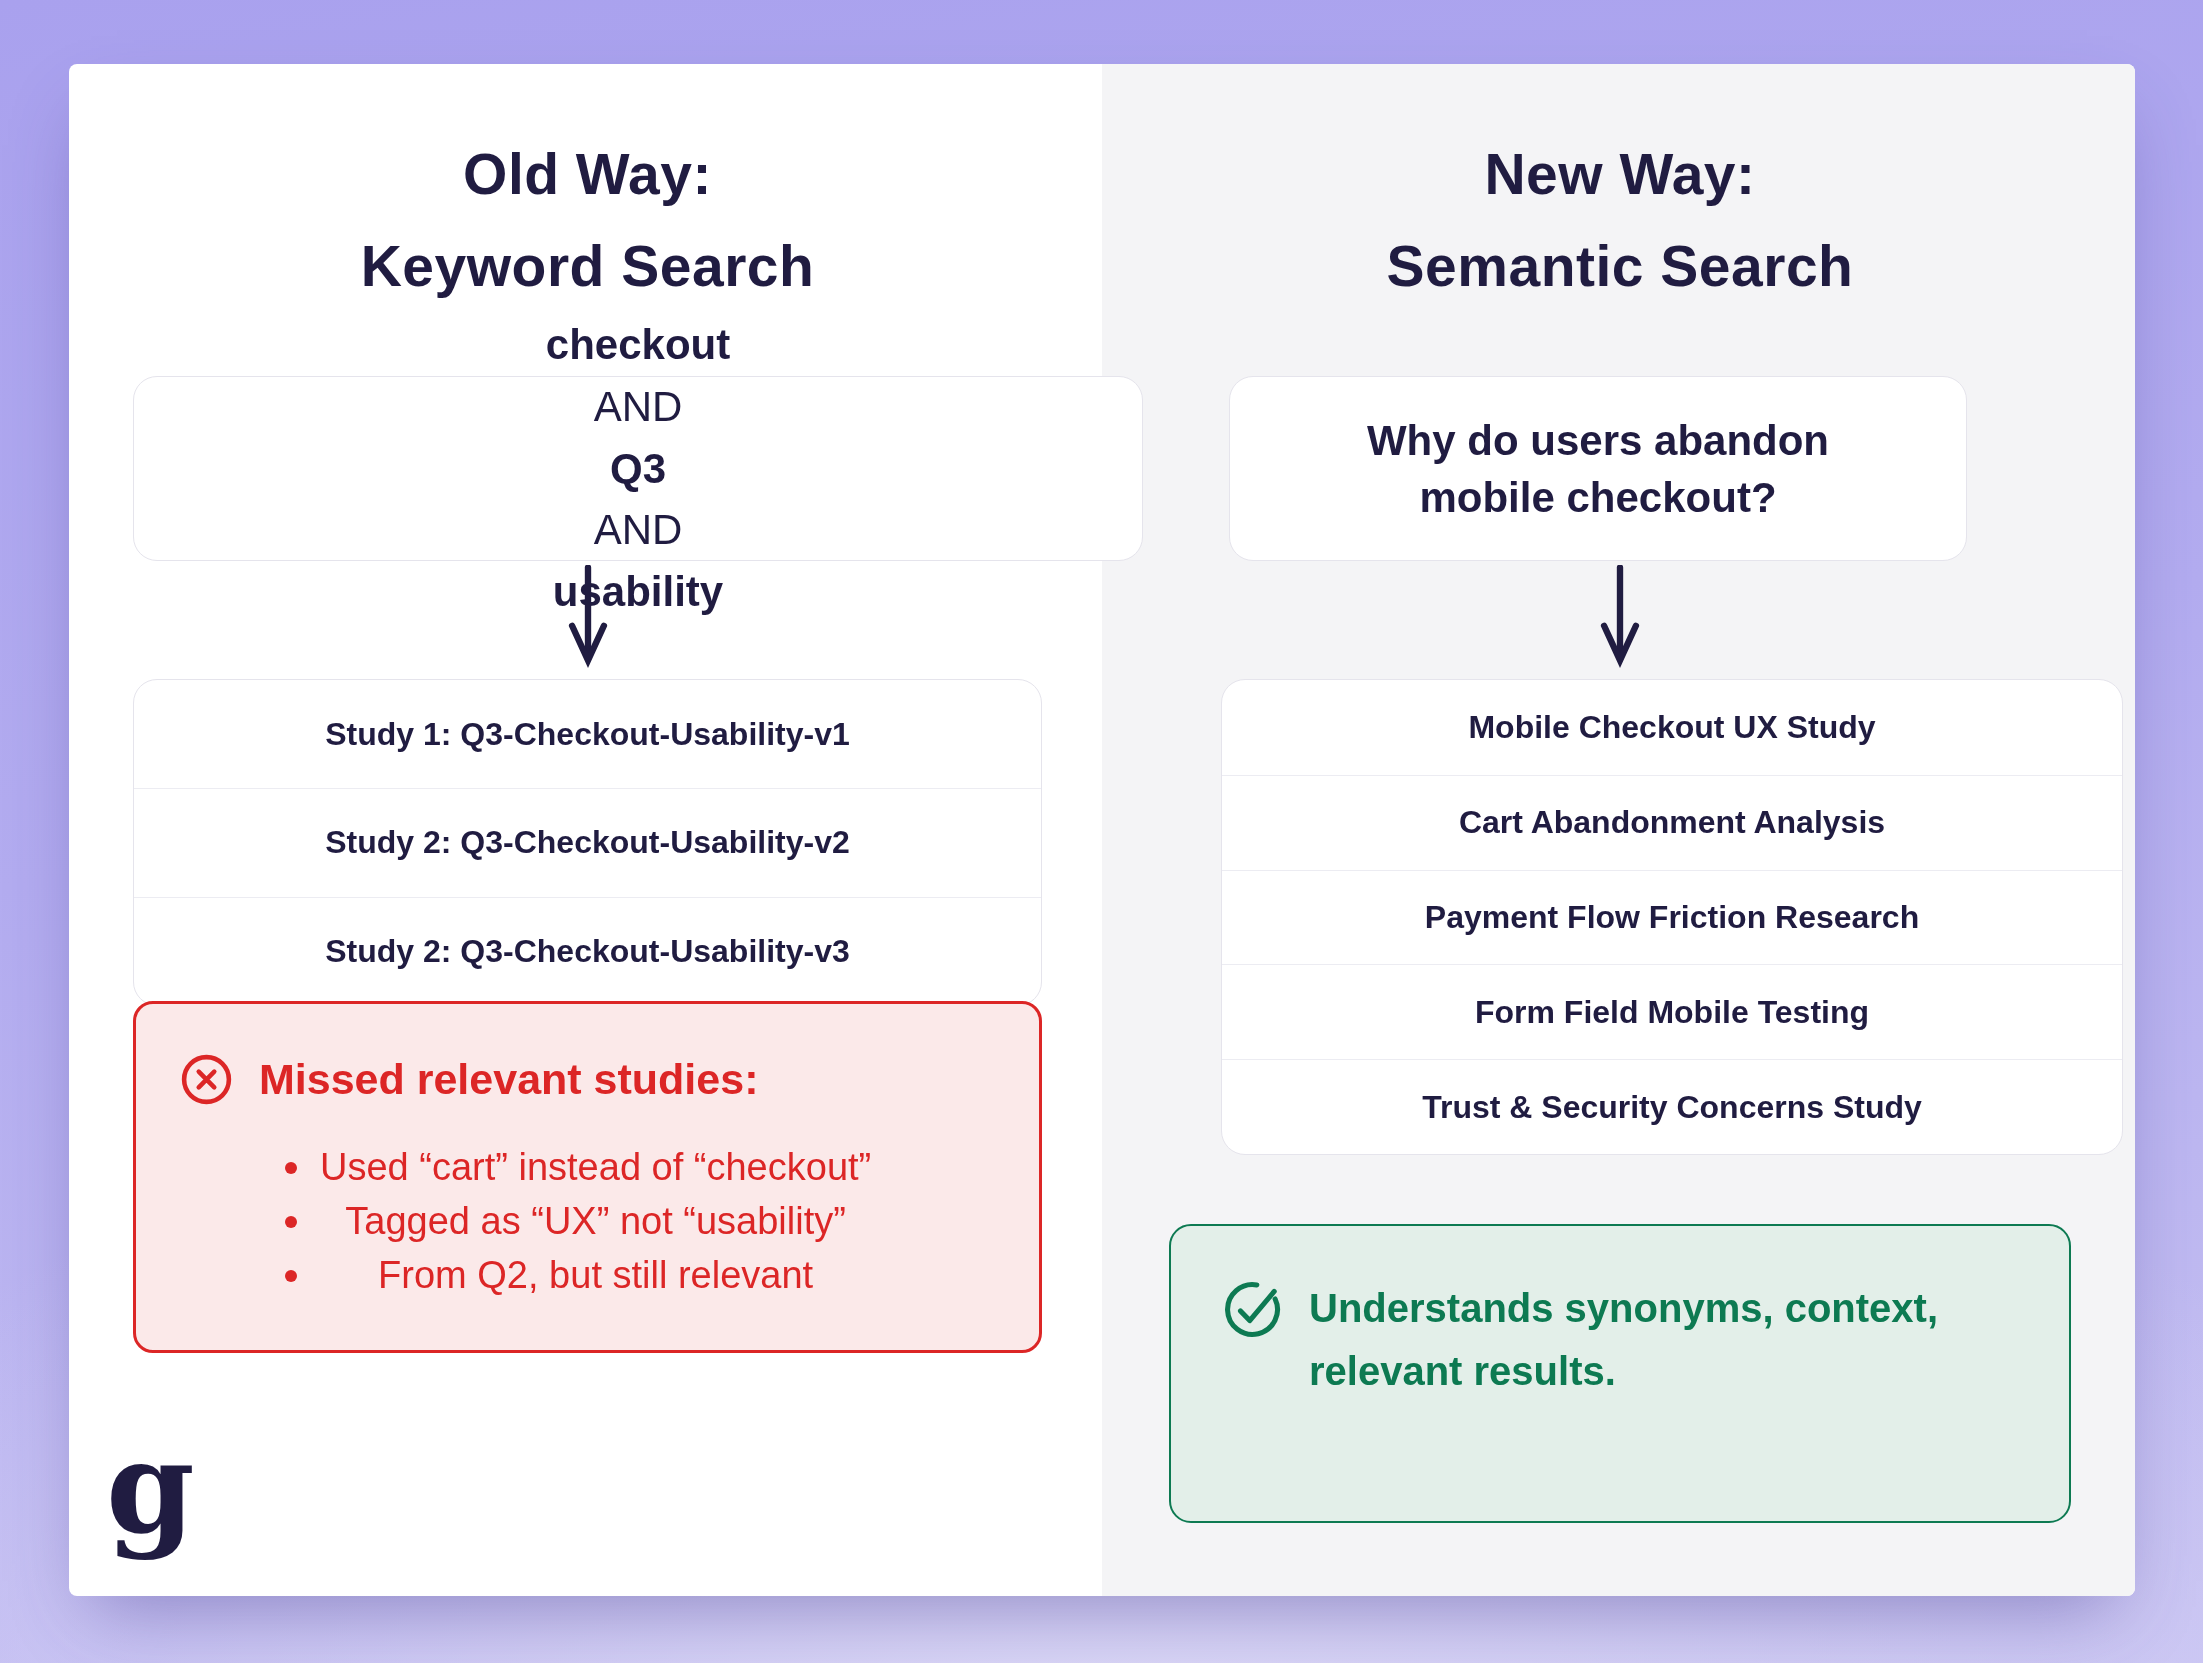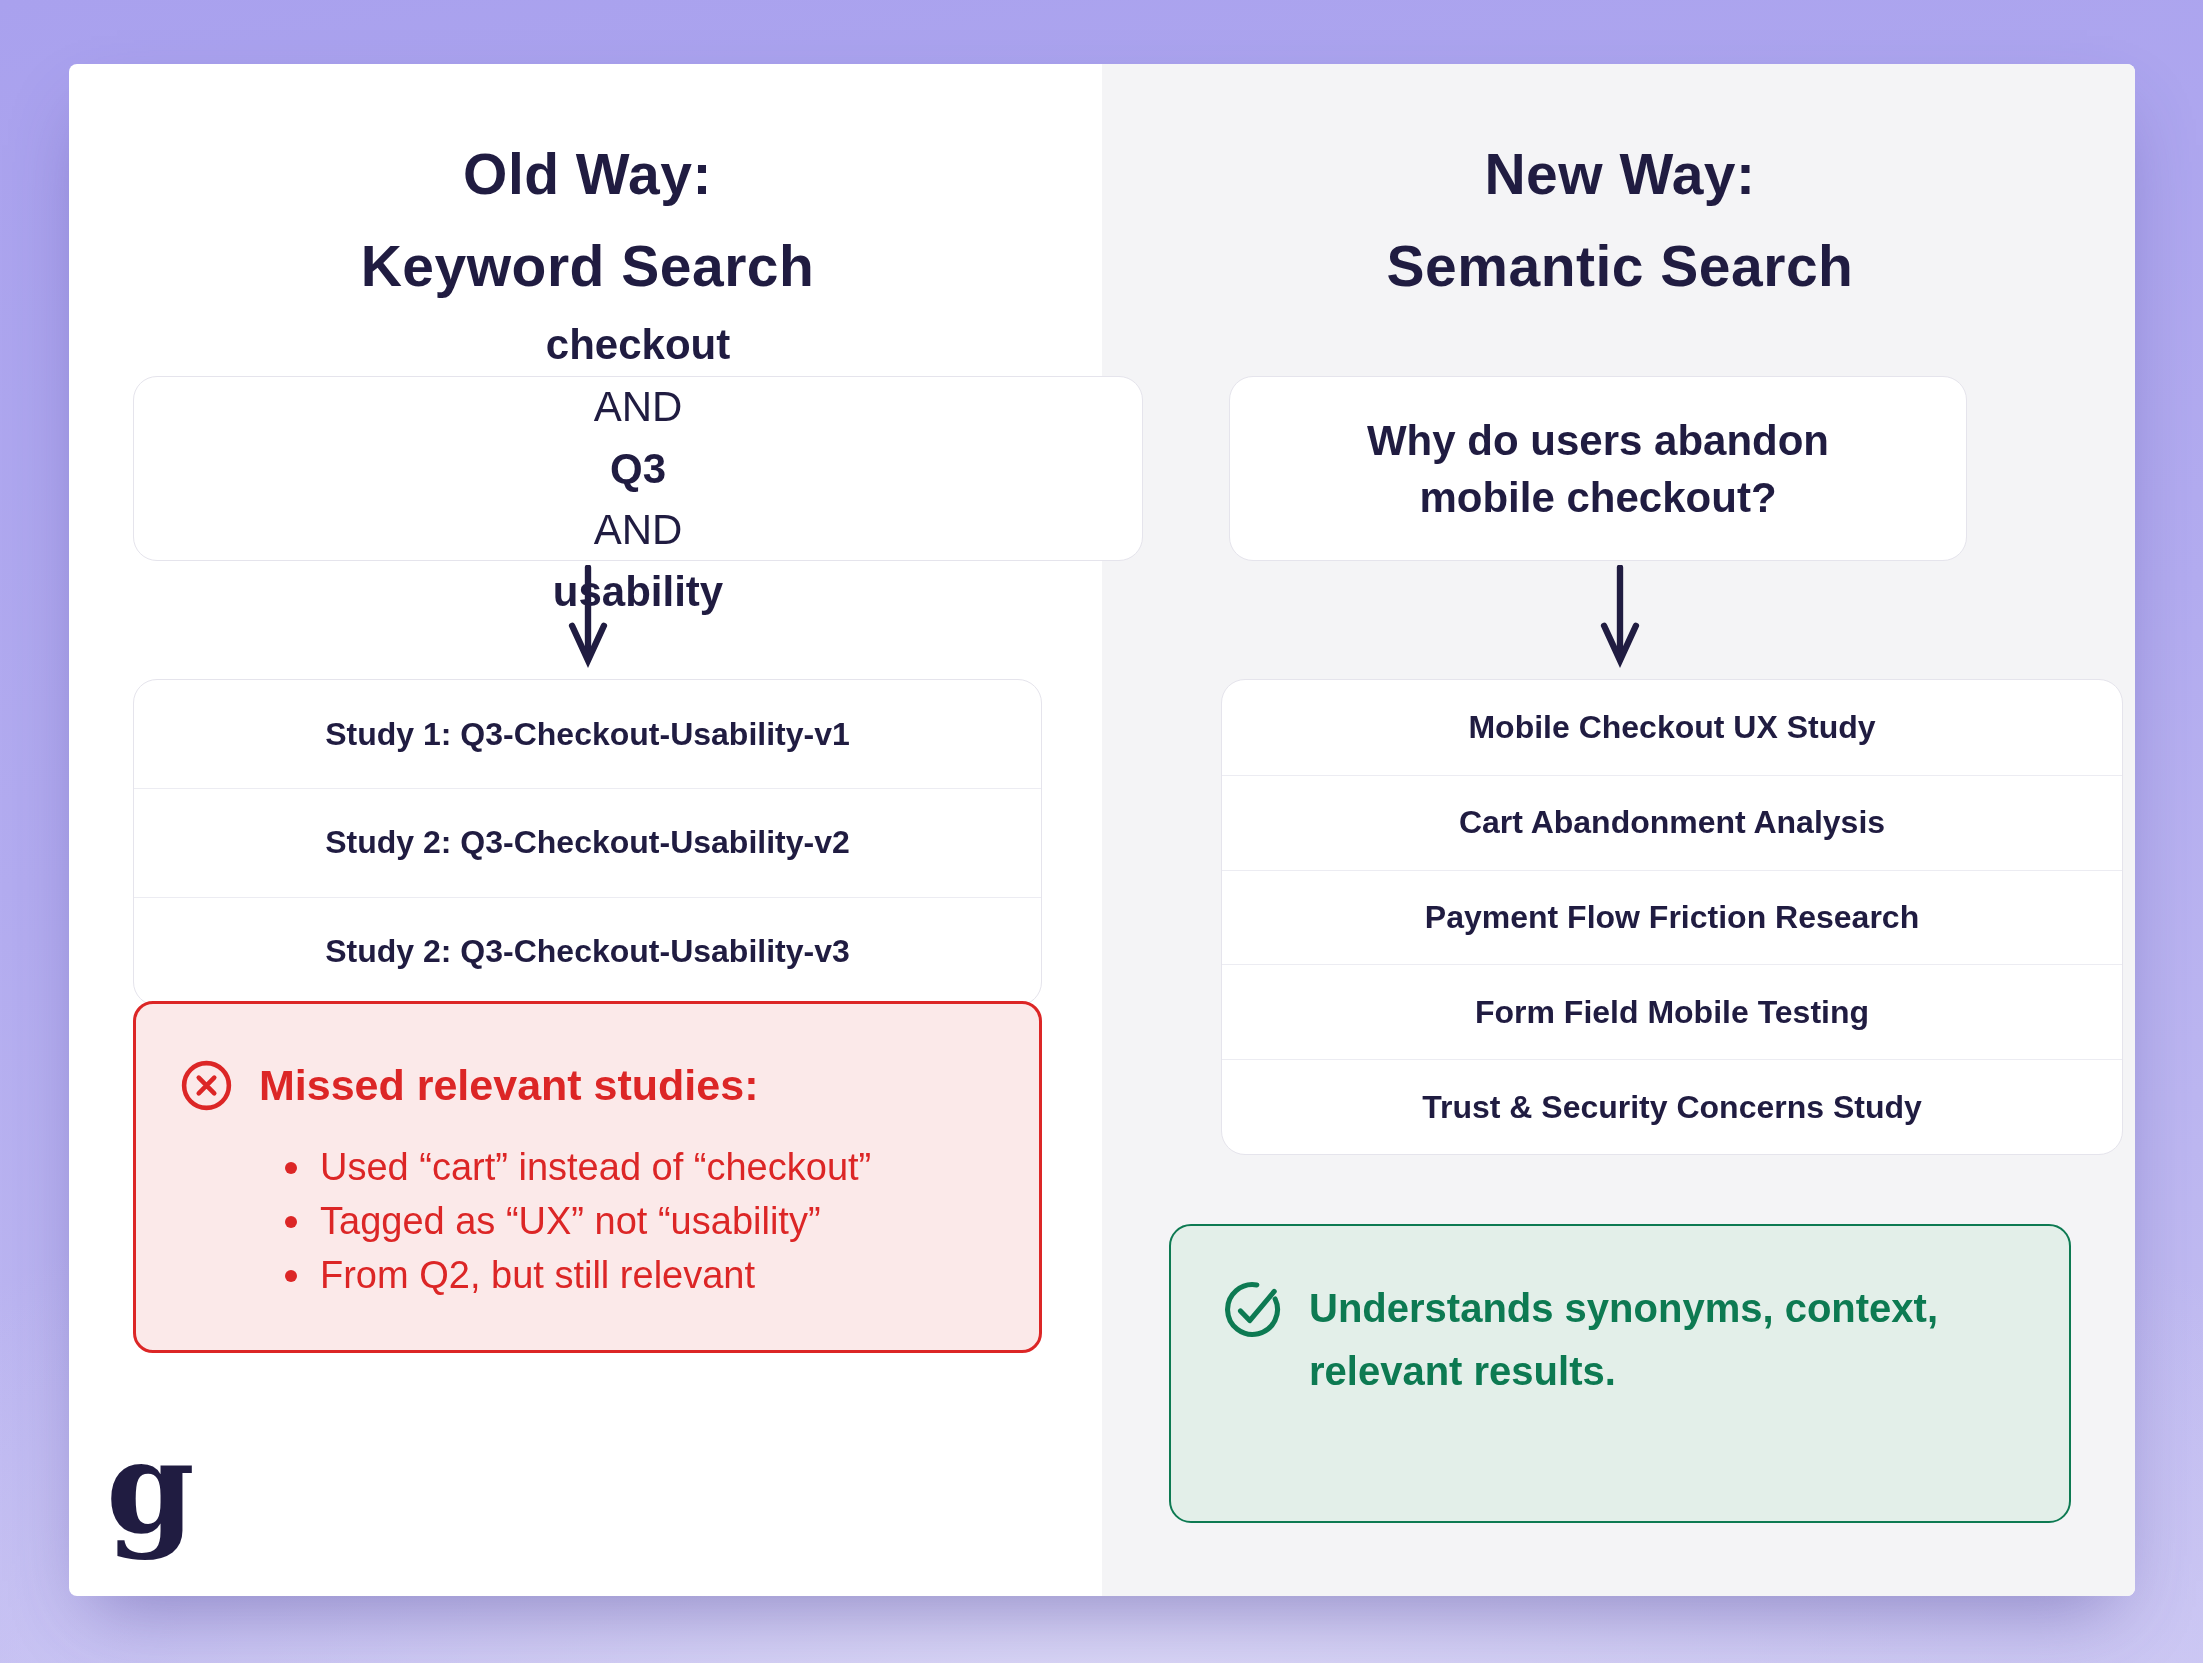--- a/index.html
+++ b/index.html
@@ -56,25 +56,25 @@
     display:flex; align-items:center; justify-content:center;
     font-size:32px; font-weight:700; color:var(--navy);
   }
   .row + .row{border-top:1.8px solid var(--divider)}
   .callout-red{
     position:absolute; left:64px; top:937px; width:909px; height:352px;
     background:var(--red-bg); border:3.7px solid var(--red); border-radius:20px;
     color:var(--red);
   }
   .callout-red .head{
-    position:absolute; left:44px; top:55px; display:flex; align-items:center; gap:26px;
+    position:absolute; left:44px; top:49px; display:flex; align-items:center; gap:26px;
     font-size:43px; font-weight:700;
   }
   .callout-red ul{
-    position:absolute; left:184px; top:136px; list-style:none;
+    position:absolute; left:184px; top:136px; list-style:none;text-align:center;
   }
   .callout-red li{
     position:relative; font-size:38px; line-height:54px; font-weight:400;
   }
   .callout-red li::before{
     content:""; position:absolute; left:-35px; top:22px;
     width:12px; height:12px; border-radius:50%; background:var(--red);
   }
   .callout-green{
     position:absolute; left:1100px; top:1160px; width:902px; height:299px;

